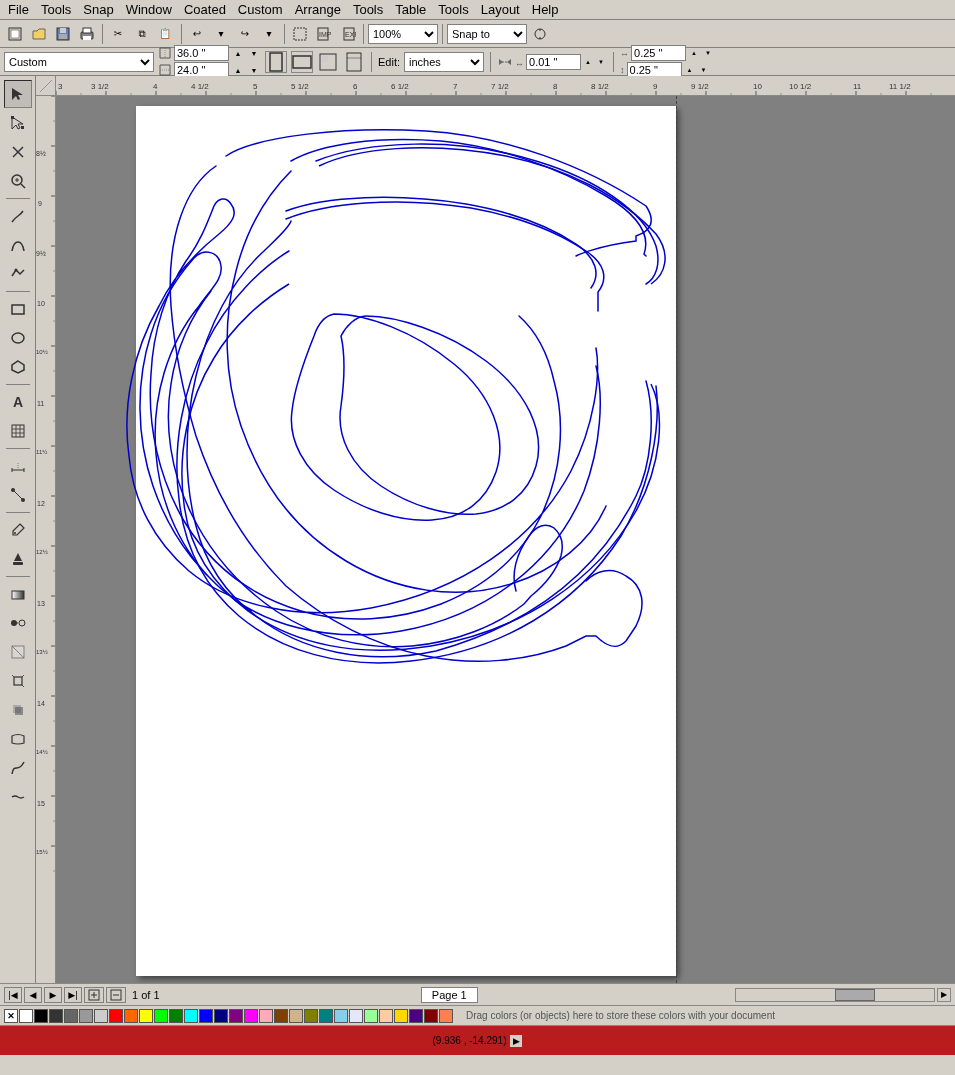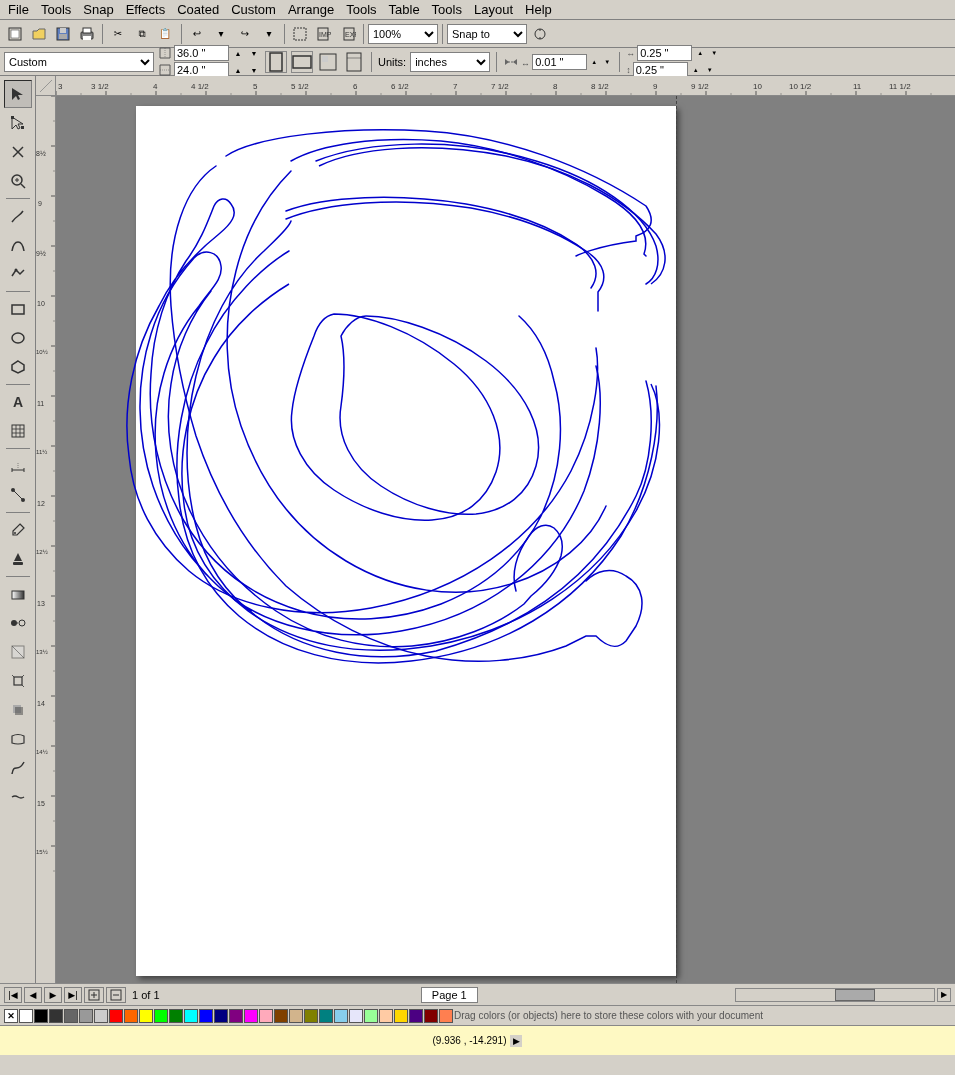--- a/index.html
+++ b/index.html
@@ -208,21 +208,21 @@
       font-size: 10px;
     }
   </style>
 </head>
 <body>
 
 <div id="menubar">
   <span class="menu-item">File</span>
   <span class="menu-item">Tools</span>
   <span class="menu-item">Snap</span>
-  <span class="menu-item">Effects</span>
+  <span class="menu-item">Window</span>
   <span class="menu-item">Coated</span>
   <span class="menu-item">Custom</span>
   <span class="menu-item">Arrange</span>
   <span class="menu-item">Tools</span>
   <span class="menu-item">Table</span>
   <span class="menu-item">Tools</span>
   <span class="menu-item">Layout</span>
   <span class="menu-item">Help</span>
 </div>
 
@@ -341,21 +341,21 @@
         <rect x="4" y="4" width="6" height="6" fill="#ccc"></rect>
       </svg>
   </button>
   <button class="tb-btn">
     <svg width="20" height="20">
         <rect x="3" y="1" width="14" height="18" fill="none" stroke="#333" stroke-width="1"></rect>
         <line x1="3" y1="6" x2="17" y2="6" stroke="#333" stroke-width="0.5"></line>
       </svg>
   </button>
   <div class="tb-sep"></div>
-  <span style="font-size:11px;">Units:</span>
+  <span style="font-size:11px;">Edit:</span>
   <select class="units-select">
     <option>inches</option>
     <option>mm</option>
     <option>cm</option>
     <option>pixels</option>
   </select>
   <div class="tb-sep"></div>
   <div style="display:flex; align-items:center; gap:2px;">
     <svg width="16" height="16">
         <line x1="2" y1="8" x2="14" y2="8" stroke="#666" stroke-width="1" stroke-dasharray="2,1"></line>
@@ -909,21 +909,21 @@
   <div class="color-swatch" style="background:#808000;"></div>
   <div class="color-swatch" style="background:#008080;"></div>
   <div class="color-swatch" style="background:#87ceeb;"></div>
   <div class="color-swatch" style="background:#e6e6fa;"></div>
   <div class="color-swatch" style="background:#98ff98;"></div>
   <div class="color-swatch" style="background:#ffcba4;"></div>
   <div class="color-swatch" style="background:#ffd700;"></div>
   <div class="color-swatch" style="background:#4b0082;"></div>
   <div class="color-swatch" style="background:#800000;"></div>
   <div class="color-swatch" style="background:#ff7f50;"></div>
-  <span style="font-size:10px;margin-left:0;color:#555;">Drag colors (or objects) here to store these colors with your document</span>
+  <span style="font-size:10px;margin-left:12px;color:#555;">Drag colors (or objects) here to store these colors with your document</span>
 </div>
 
-<div id="infobar" style="height:30px;background:#fef9c3;border-top:1px solid #888;display:flex;flex-direction:column;justify-content:center;padding:0 6px;">
+<div id="infobar" style="height:30px;background:#b91c1c;border-top:1px solid #888;display:flex;flex-direction:column;justify-content:center;padding:0 6px;">
   <div style="font-size:10px;display:flex;align-items:center;gap:4px;">
     <span>(9.936 , -14.291)</span>
     <button style="width:12px;height:12px;background:#d4d0c8;border:none;font-size:9px;cursor:pointer;">▶</button>
   </div>
 </div>
 
 </body></html>

